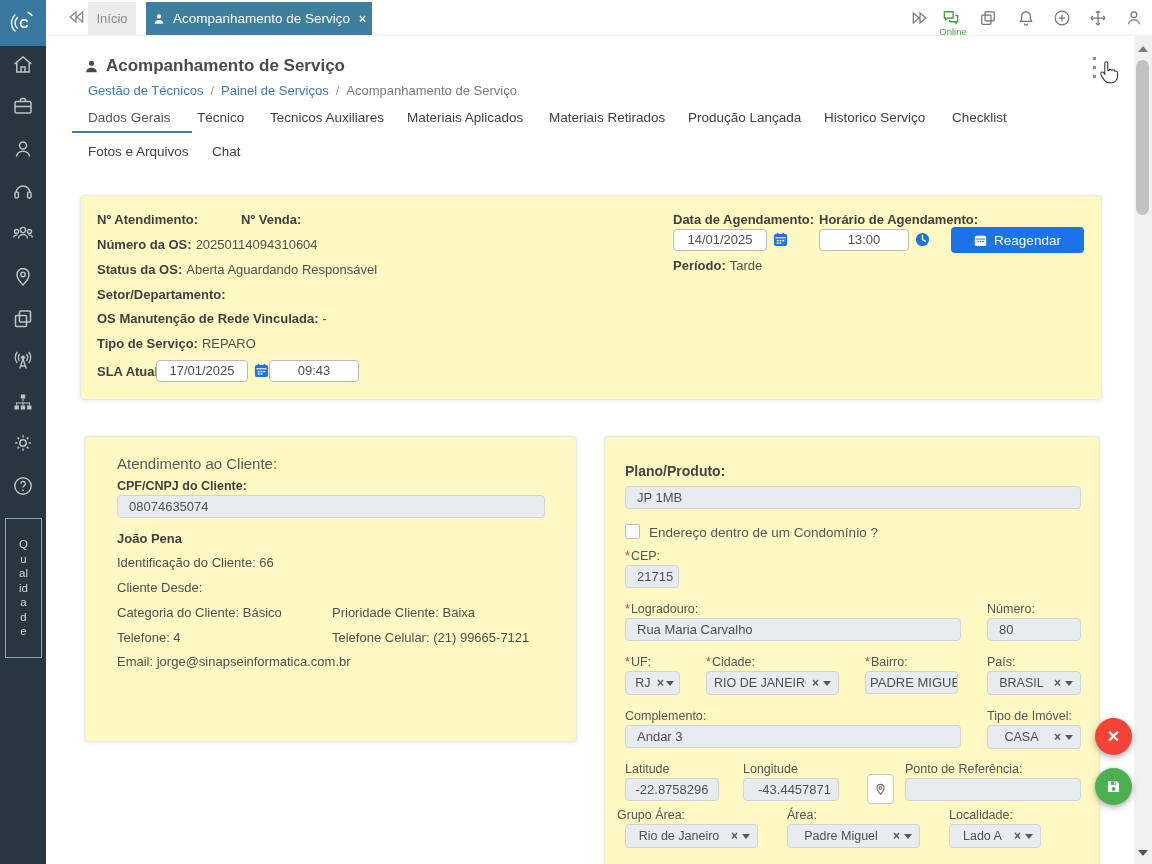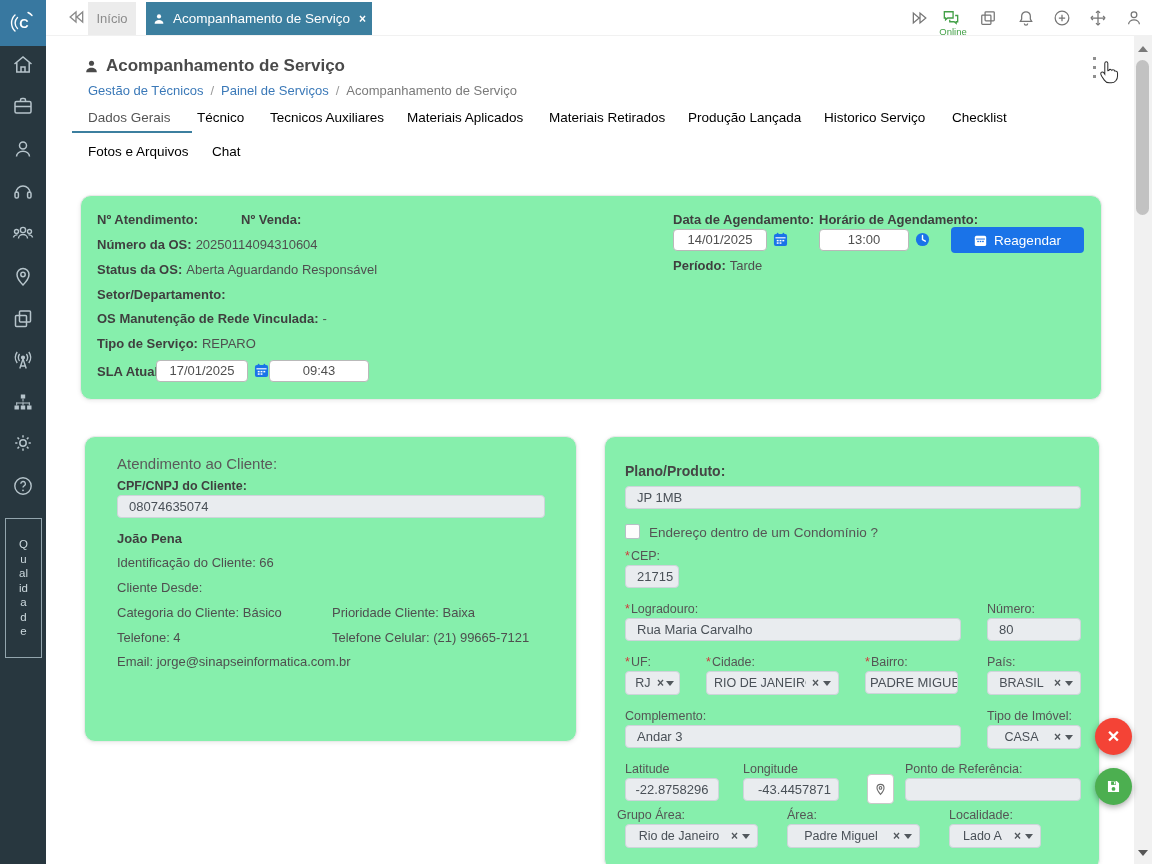--- a/index.html
+++ b/index.html
@@ -31,26 +31,26 @@
   
   .page-title { position:absolute; left:106px; top:56px; font-size:17px; font-weight:700; color:#4a4a4a; }
   .title-ico { position:absolute; left:83px; top:58px; width:17px; height:17px; color:#4a4a4a; }
   .crumbs { position:absolute; left:88px; top:83px; font-size:13px; color:#7a7a7a; }
   .crumbs a { color:#3b79b8; text-decoration:none; }
   .crumbs .sep { margin:0 7px; color:#9a9a9a; }
   .kebab { position:absolute; left:1093px; top:57px; width:4px; }
   .kebab i { display:block; width:3px; height:3px; background:#8f8f8f; margin-bottom:6px; }
 
   
-  .ptab { position:absolute; font-size:13.5px; color:#000000; cursor:pointer; white-space:nowrap; }
+  .ptab { position:absolute; font-size:13.5px; color:#404040; cursor:pointer; white-space:nowrap; }
   .ptab.active { color:#555; }
   .tab-underline { position:absolute; left:72px; top:131px; width:120px; height:2px; background:#3c7f9f; }
 
   
-  .card { position:absolute; background:#86efac; border:1px solid #e9e9e9; border-radius:11px; box-shadow:0 1px 4px rgba(0,0,0,.08);text-decoration:underline; }
+  .card { position:absolute; background:#fef9c3; border:1px solid #e9e9e9; border-radius:4px; box-shadow:0 1px 4px rgba(0,0,0,.08);text-decoration:underline; }
 
   .line { position:absolute; font-size:13px; color:#4f4f4f; white-space:nowrap; }
   .line b { font-weight:700; color:#3f3f3f; }
   .line .v { margin-left:4px; }
 
   .inp { position:absolute; background:#e9ecef; border:1px solid #ced4da; border-radius:4px; height:23px;
     font-size:13px; color:#495057; line-height:21px; padding:0 11px; white-space:nowrap; overflow:hidden; }
   .inp-white { position:absolute; background:#fff; border:1px solid #b9b9b9; border-radius:4px; height:22px;
     font-size:13px; color:#4f4f4f; line-height:20px; text-align:center; }
   .flabel { position:absolute; font-size:12.5px; color:#555; white-space:nowrap; }
@@ -314,21 +314,21 @@
           <rect x="4" y="0.8" width="1.8" height="3" rx="0.8" fill="#1a73e8"></rect>
           <rect x="10.2" y="0.8" width="1.8" height="3" rx="0.8" fill="#1a73e8"></rect>
           <rect x="2.6" y="5.6" width="10.8" height="1.2" fill="#fff"></rect>
           <rect x="4" y="8.4" width="2" height="1.6" fill="#fff"></rect>
           <rect x="7" y="8.4" width="2" height="1.6" fill="#fff"></rect>
           <rect x="10" y="8.4" width="2" height="1.6" fill="#fff"></rect>
           <rect x="4" y="11" width="2" height="1.6" fill="#fff"></rect>
           <rect x="7" y="11" width="2" height="1.6" fill="#fff"></rect>
         </svg>
     </div>
-    <div class="inp-white" style="left:188px;top:164px;width:100px">09:43</div>
+    <div class="inp-white" style="left:188px;top:164px;width:90px">09:43</div>
 
     <div class="line" style="left:592px;top:16px"><b>Data de Agendamento:</b></div>
     <div class="inp-white" style="left:592px;top:33px;width:94px">14/01/2025</div>
     <div class="mini-ico" style="left:692px;top:36px">
       <svg viewBox="0 0 16 16">
           <rect x="1" y="2.2" width="14" height="12.6" rx="2" fill="#1a73e8"></rect>
           <rect x="4" y="0.8" width="1.8" height="3" rx="0.8" fill="#1a73e8"></rect>
           <rect x="10.2" y="0.8" width="1.8" height="3" rx="0.8" fill="#1a73e8"></rect>
           <rect x="2.6" y="5.6" width="10.8" height="1.2" fill="#fff"></rect>
           <rect x="4" y="8.4" width="2" height="1.6" fill="#fff"></rect>

